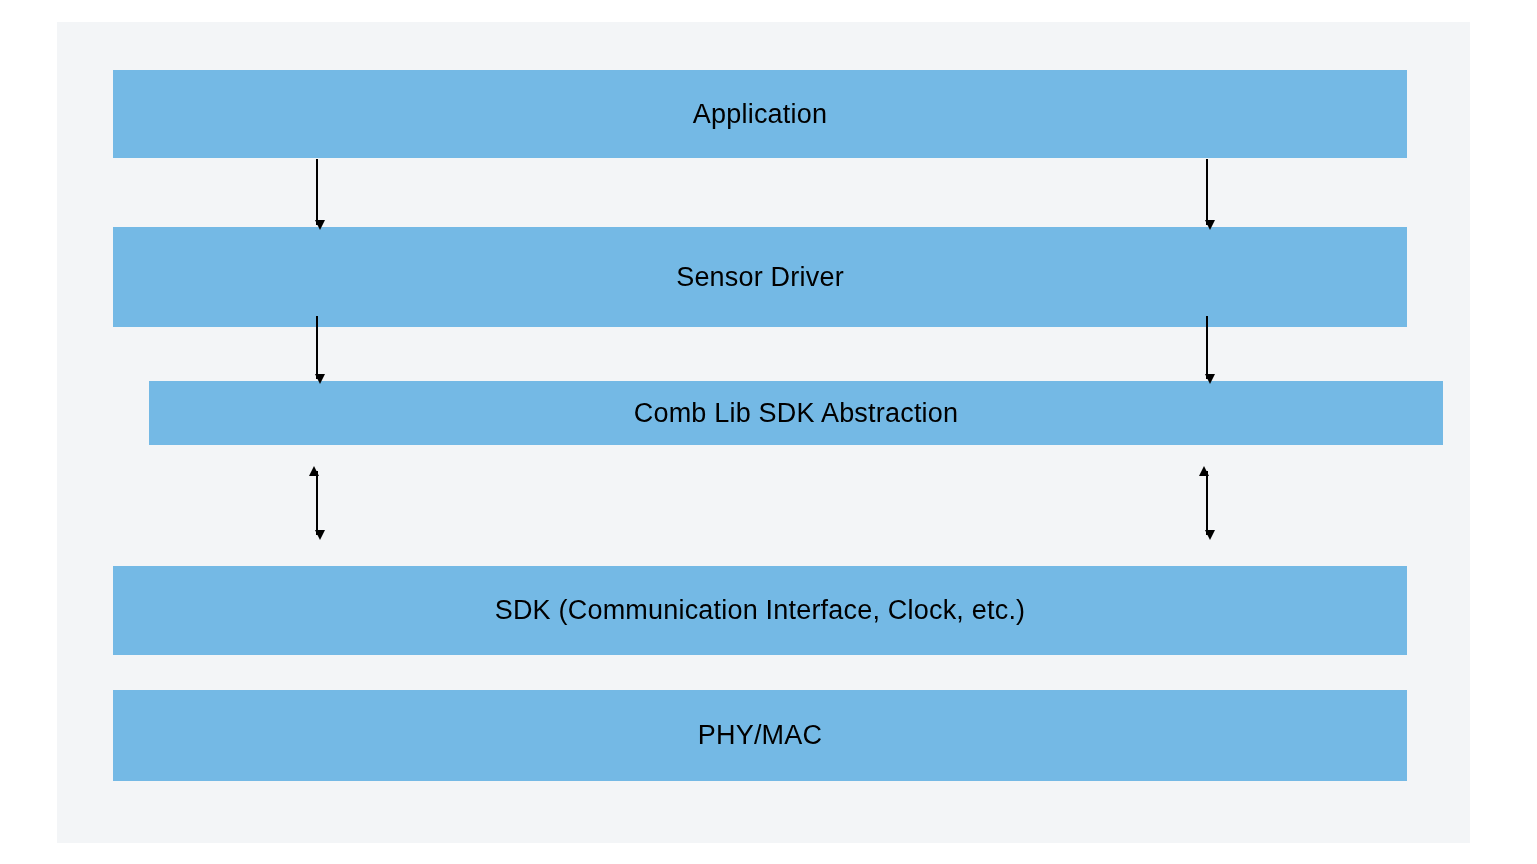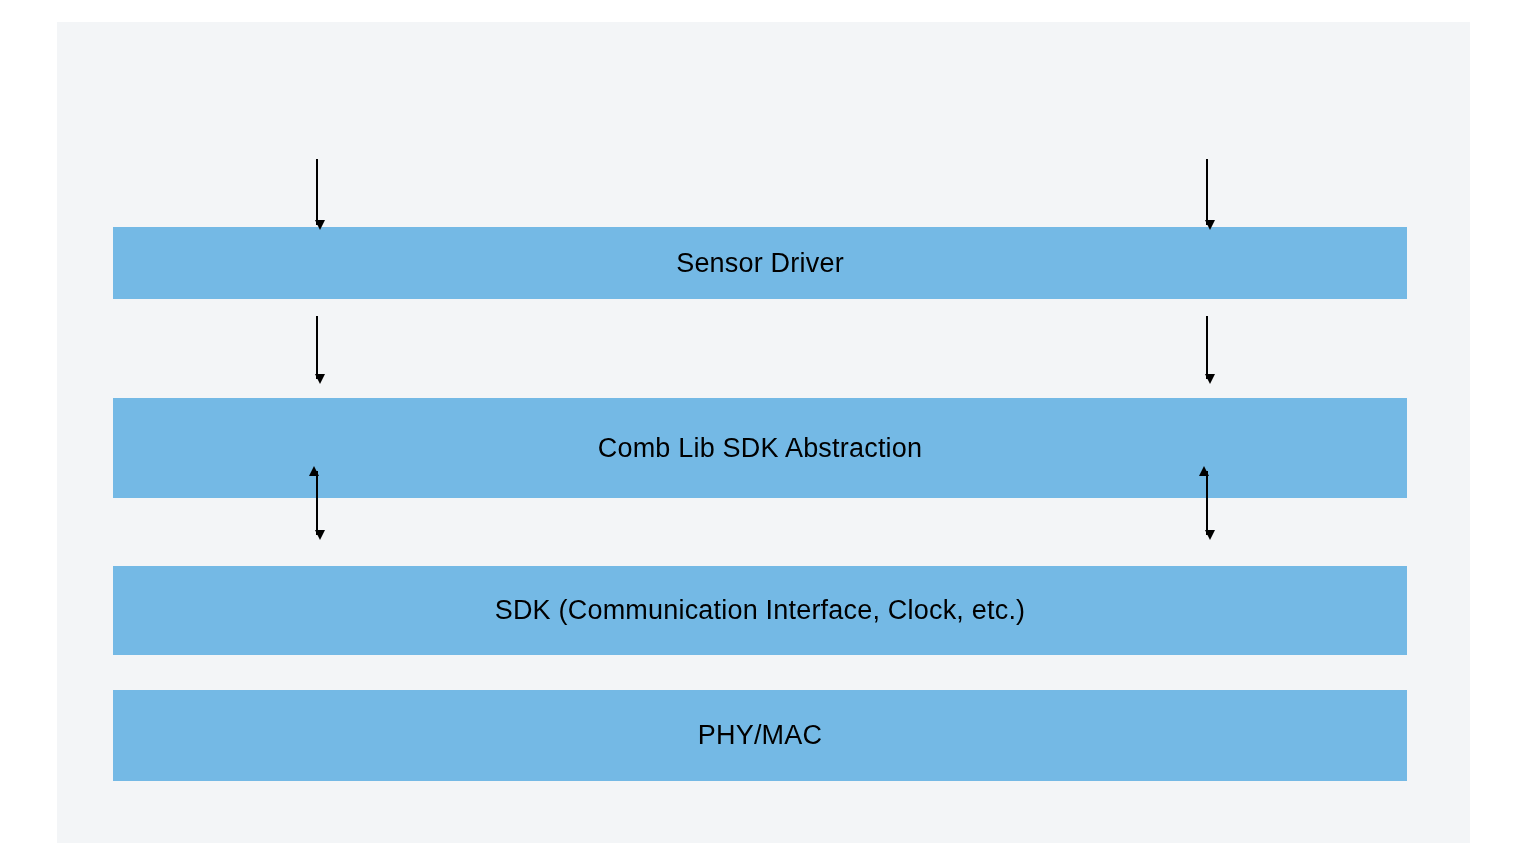--- a/index.html
+++ b/index.html
@@ -12,34 +12,37 @@
   *{margin:0;padding:0;box-sizing:border-box;}
   html,body{width:1537px;height:864px;background:var(--page-background);
     font-family:"Liberation Sans","DejaVu Sans",sans-serif;overflow:hidden;}
   .canvas{position:relative;width:1537px;height:864px;background:var(--page-background);}
   .panel{position:absolute;left:57px;top:22px;width:1413px;height:821px;
     background:var(--panel-background);}
   .layer{position:absolute;left:113px;width:1294px;background:var(--box-fill);
     display:flex;align-items:center;justify-content:center;
     color:var(--text);font-size:27px;letter-spacing:0.2px;}
   .layer-application{top:70px;height:88px;}
-  .layer-sensor-driver{top:227px;height:72px;}
-  .layer-comb-lib{top:398px;height:100px;}
+  .layer-sensor-driver{top:227px;height:100px;}
+  .layer-comb-lib{top:381px;height:64px;margin-left:36px;}
   .layer-sdk{top:566px;height:89px;}
   .layer-phy-mac{top:690px;height:91px;}
   .arrow-overlay{position:absolute;left:0;top:0;width:1537px;height:864px;
     pointer-events:none;}
   .arrow-line{stroke:var(--arrow);stroke-width:2;}
 </style>
 </head>
 <body>
 
 <div class="canvas">
   <div class="panel"></div>
 
+  <div class="layer layer-application">
+    <span>Application</span>
+  </div>
   <div class="layer layer-sensor-driver">
     <span>Sensor Driver</span>
   </div>
   <div class="layer layer-comb-lib">
     <span>Comb Lib SDK Abstraction</span>
   </div>
   <div class="layer layer-sdk">
     <span>SDK (Communication Interface, Clock, etc.)</span>
   </div>
   <div class="layer layer-phy-mac">

